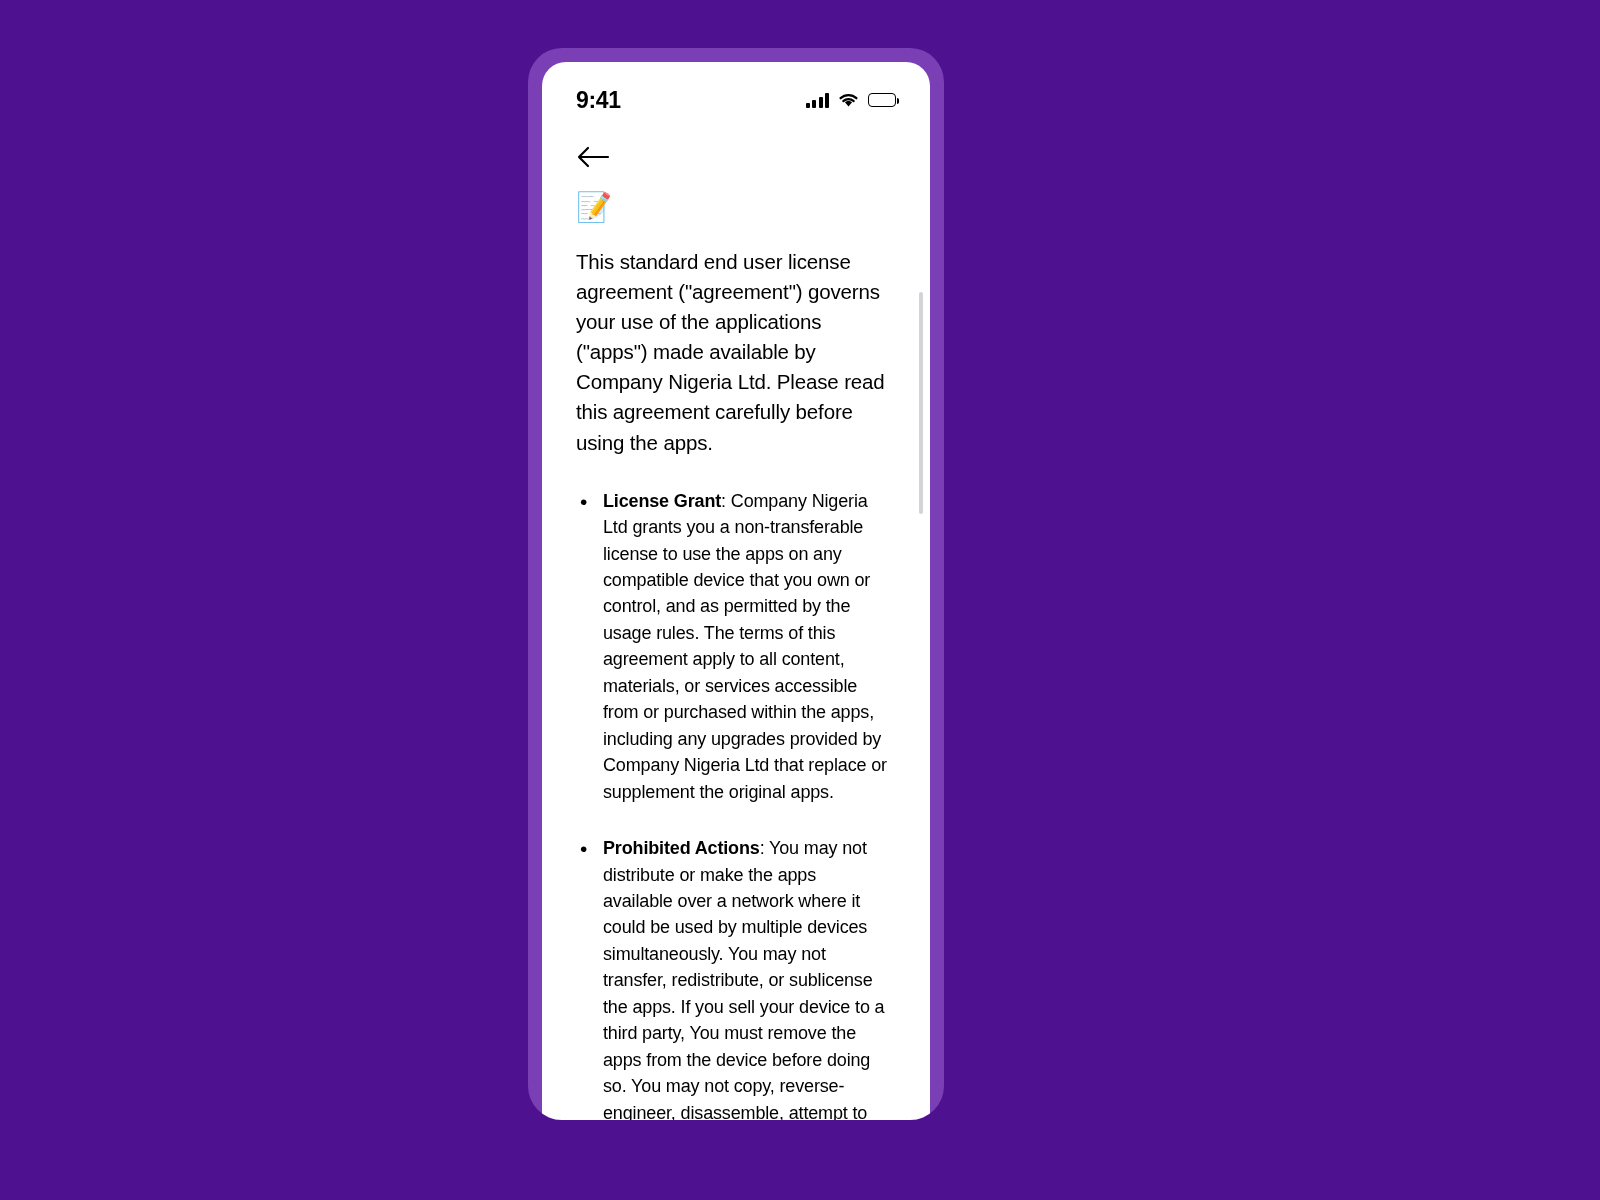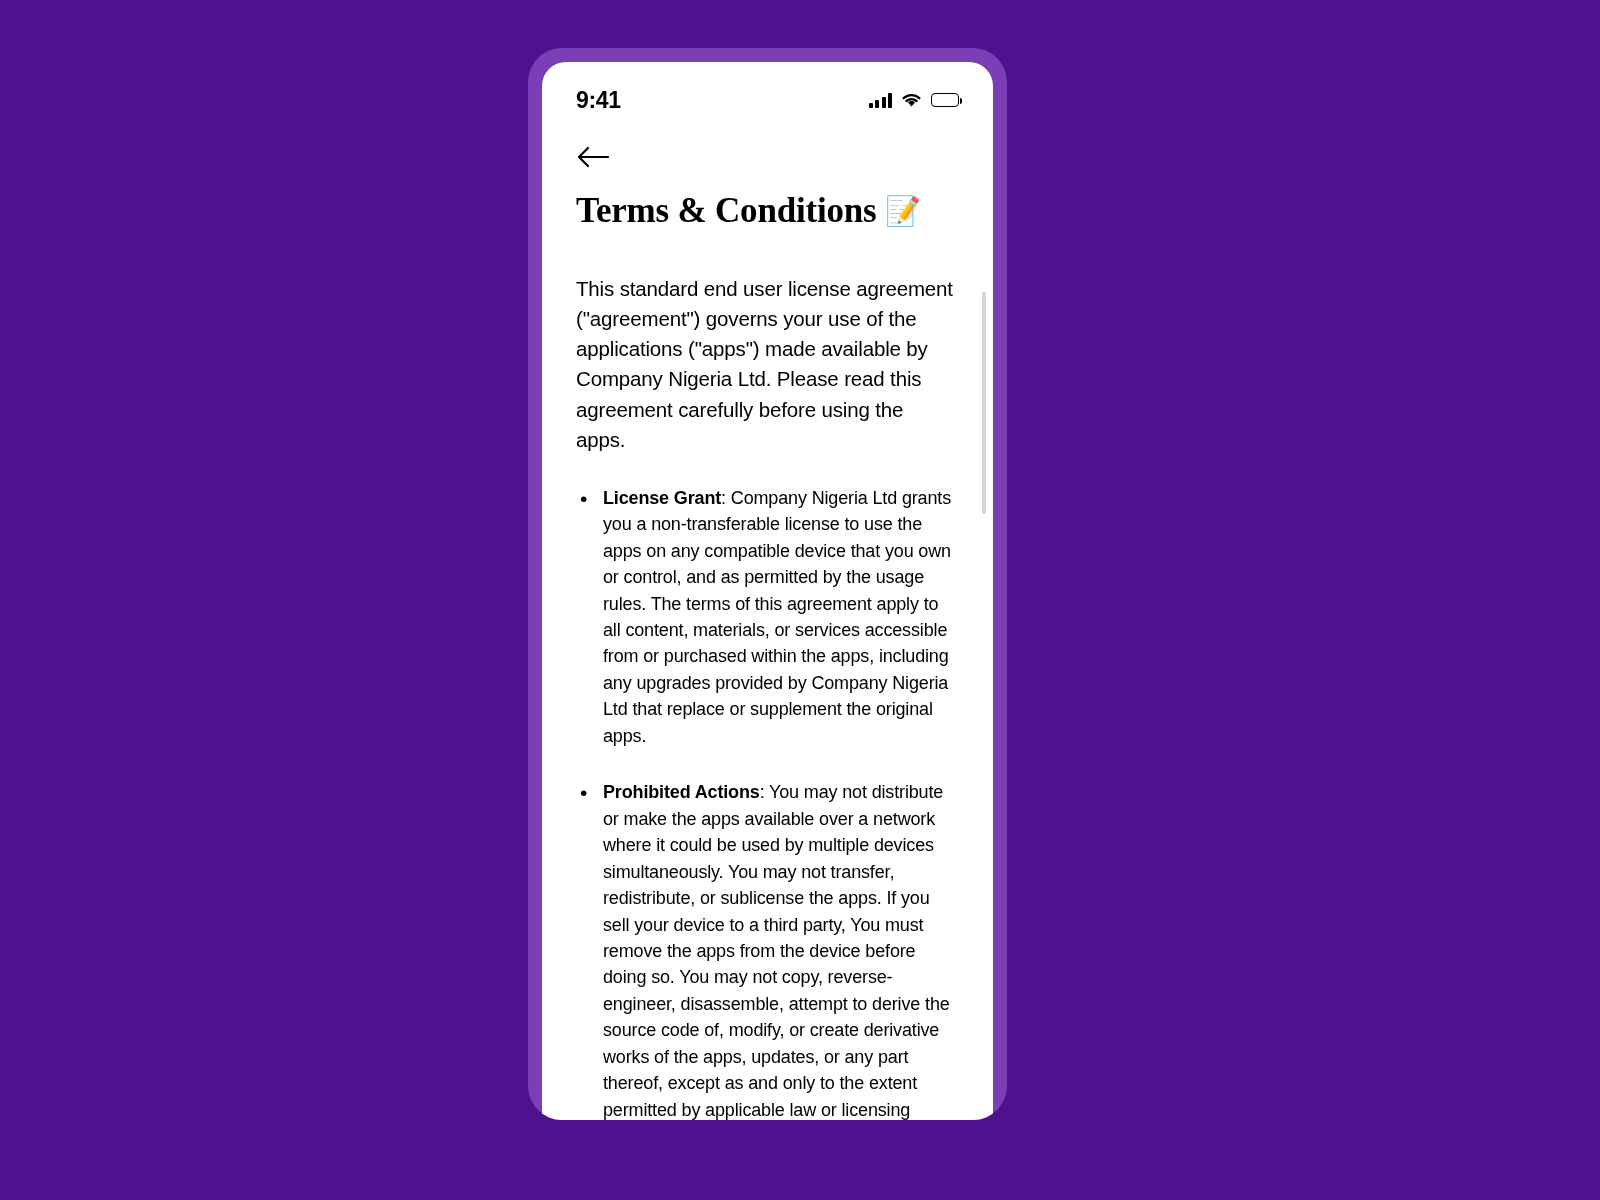--- a/index.html
+++ b/index.html
@@ -14,21 +14,21 @@
     background: #4E1190;
     font-family: "Liberation Sans", sans-serif;
     position: relative;
   }
 
   
   #phone-frame {
     position: absolute;
     left: 528px;
     top: 48px;
-    width: 479px;
+    width: 416px;
     height: 1072px;
     background: #7B3FB5;
     border-radius: 34px;
     padding: 14px 14px 0 14px;
     overflow: hidden;
   }
 
   #phone-screen {
     width: 100%;
     height: 100%;
@@ -131,21 +131,21 @@
   #title-emoji { font-size: 29px; }
 
   .body-text {
     padding: 0 40px 0 34px;
     font-size: 20.5px;
     line-height: 1.47;
     color: #000;
     letter-spacing: -0.15px;
   }
 
-  #intro-block { margin-top: 42px; }
+  #intro-block { margin-top: 22px; }
   #intro-block p + p { margin-top: 0; }
 
   #terms-list {
     margin-top: 30px;
     padding: 0 40px 0 34px;
     list-style: none;
   }
   #terms-list li {
     position: relative;
     padding-left: 27px;
@@ -215,21 +215,20 @@
 
       <div id="back-row">
         <span>
           <svg class="back-arrow" viewBox="0 0 34 22">
             <path d="M32 11 H3 M12 2 L3 11 L12 20" stroke="#000" stroke-width="2.2" fill="none" stroke-linecap="round" stroke-linejoin="round"></path>
           </svg>
         </span>
       </div>
 
       <h1 id="page-title">
-        <span>Terms &amp; Conditions</span>
         <span id="title-emoji">📝</span>
       </h1>
 
       <div id="intro-block" class="body-text">
         <p>This standard end user license agreement ("agreement") governs your use of the applications ("apps") made available by Company Nigeria Ltd. Please read this agreement carefully before using the apps.</p>
       </div>
 
       <ul id="terms-list">
         <li>
           <b>License Grant</b><span>: </span><span>Company Nigeria Ltd grants you a non-transferable license to use the apps on any compatible device that you own or control, and as permitted by the usage rules. The terms of this agreement apply to all content, materials, or services accessible from or purchased within the apps, including any upgrades provided by Company Nigeria Ltd that replace or supplement the original apps.</span>

